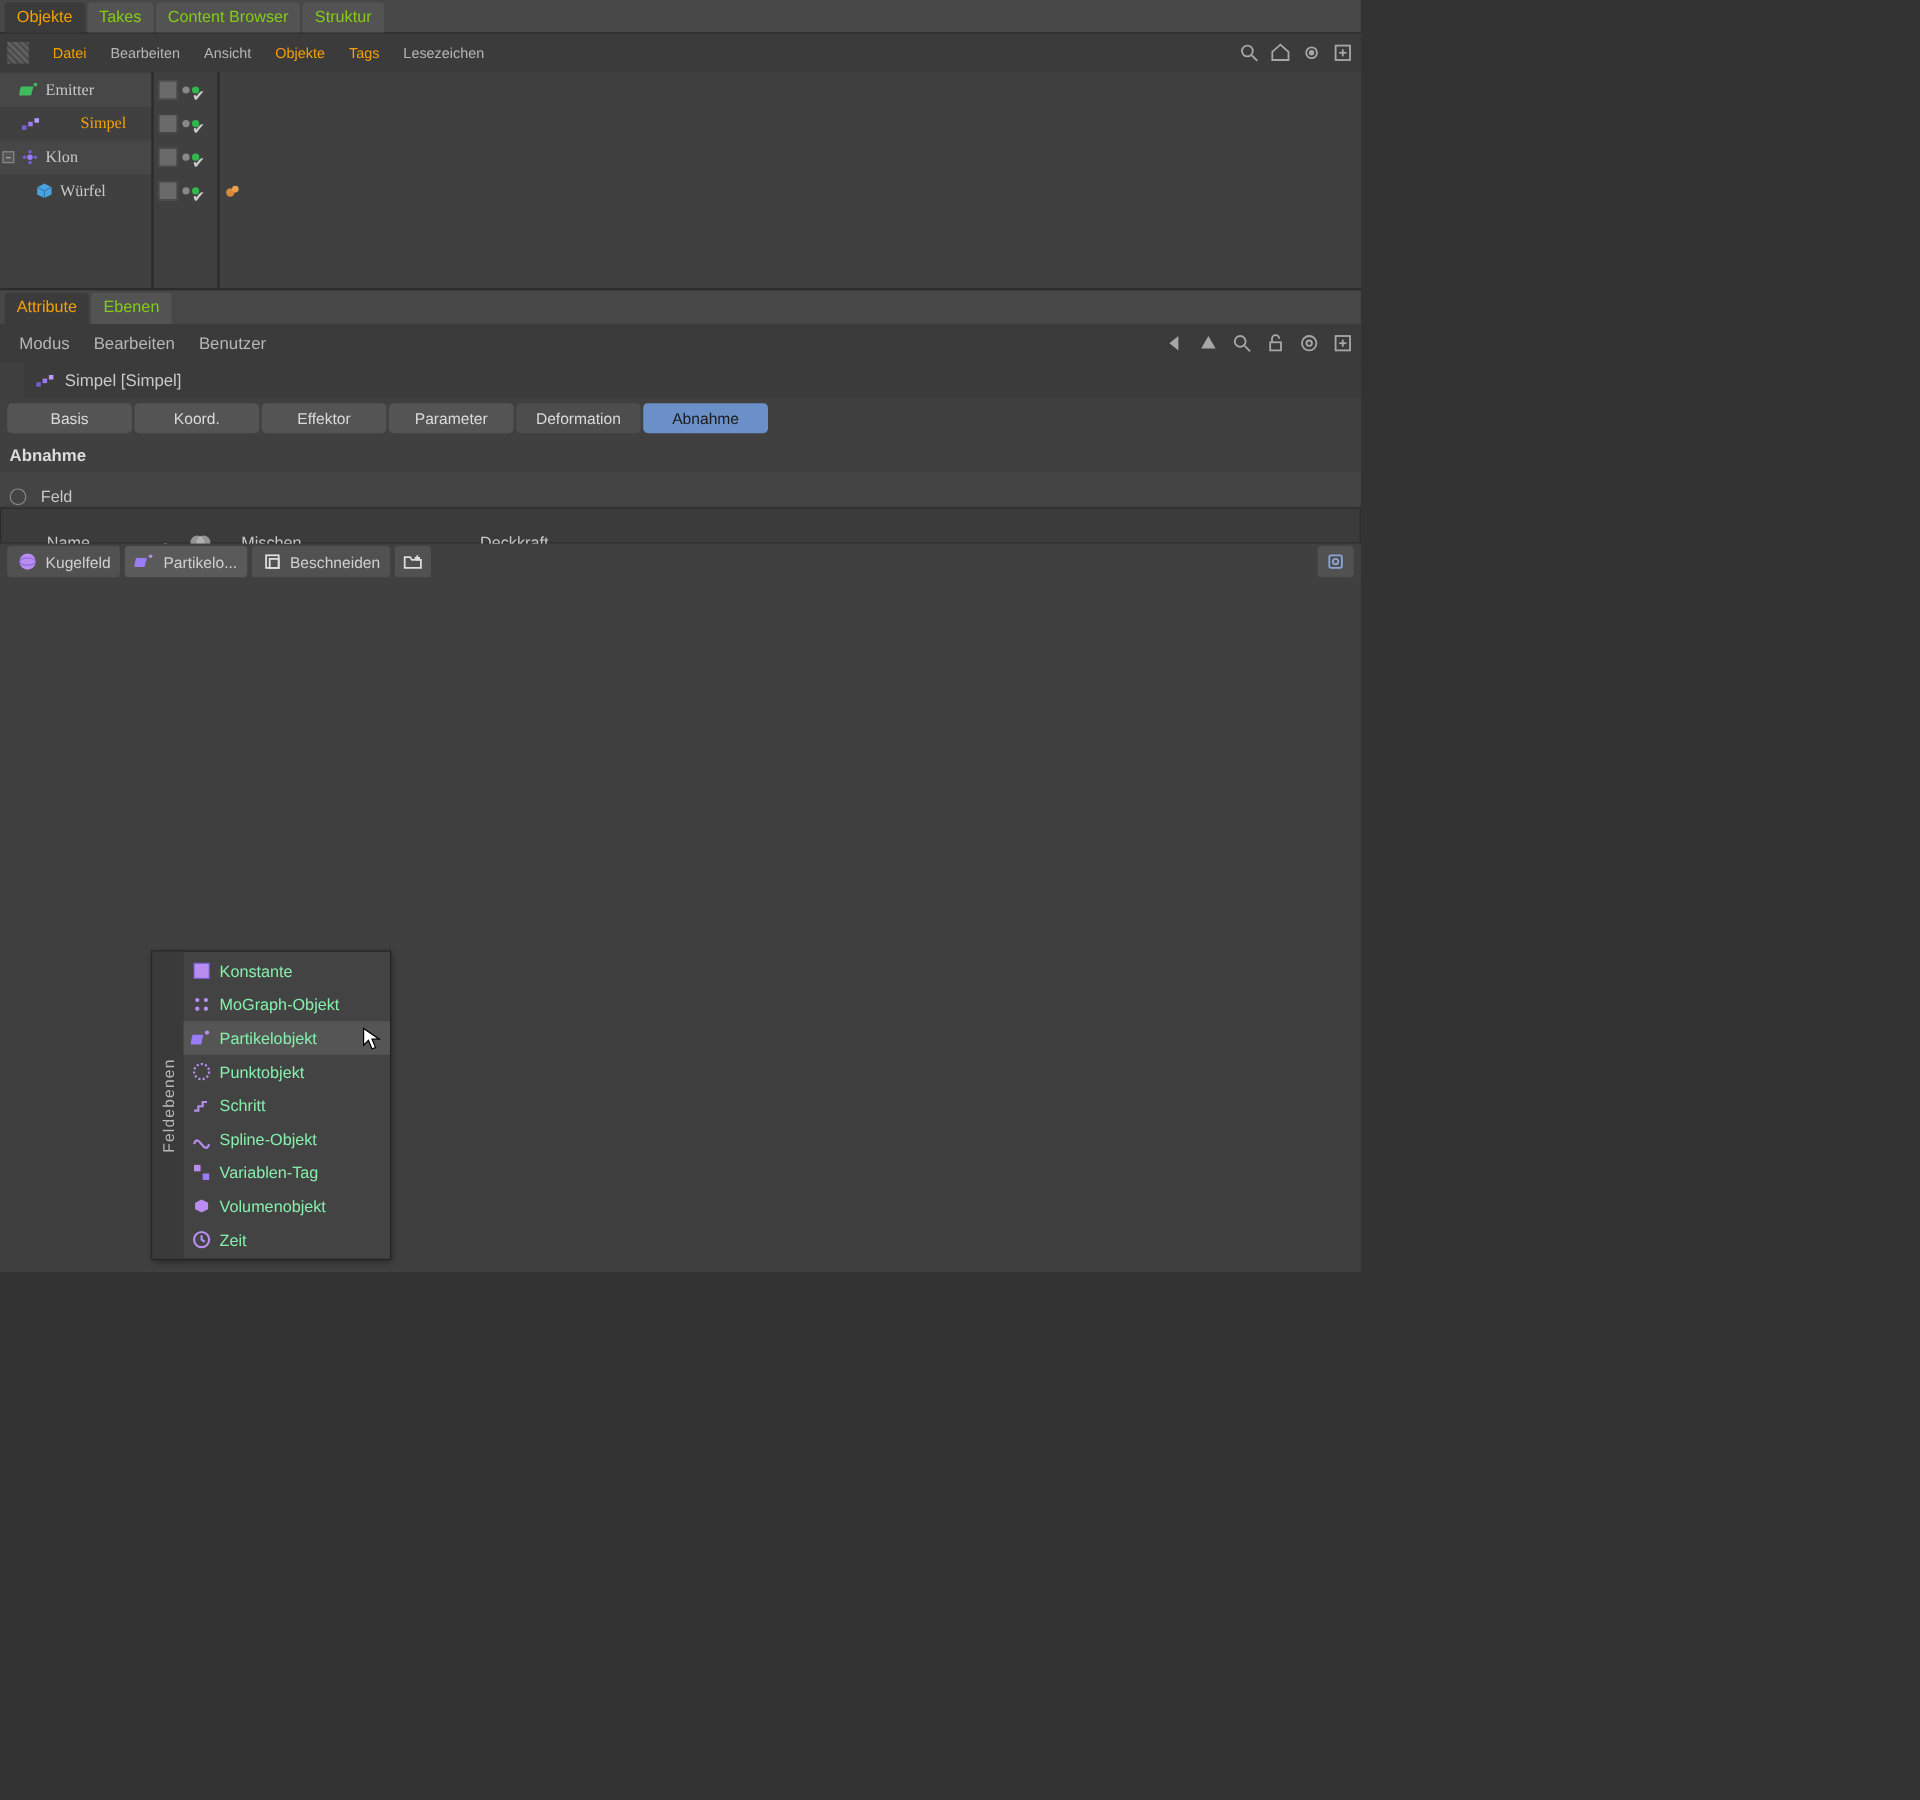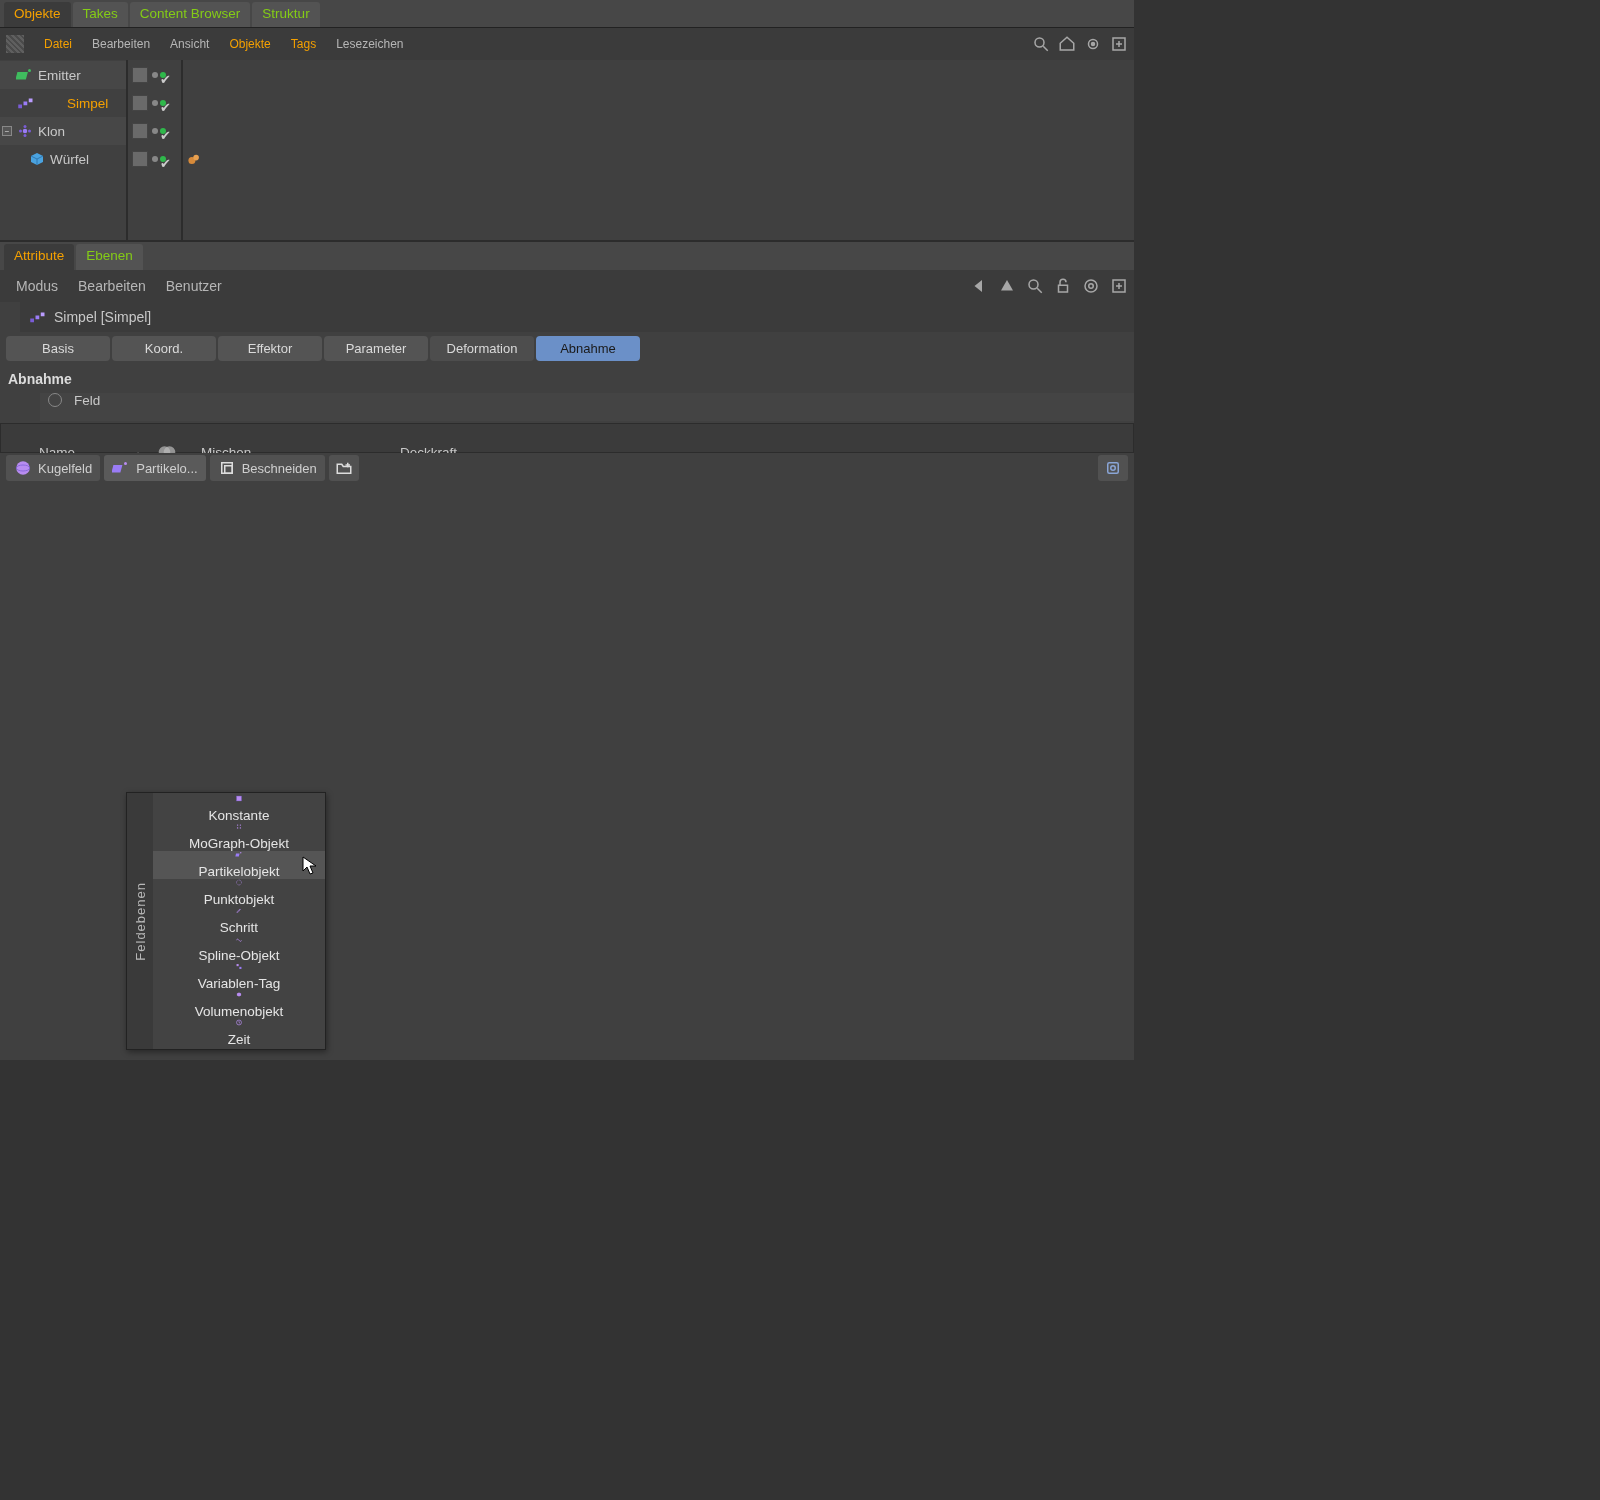--- a/index.html
+++ b/index.html
@@ -25,21 +25,21 @@
   .tree-col { width:128px; border-right:2px solid #2c2c2c; padding-top:1px;}
   .tag-col1 { width:55px; border-right:2px solid #2c2c2c; padding-top:1px;}
   .tag-col2 { flex:1; padding-top:1px;}
   .tree-row { height:28px; display:flex; align-items:center; padding-left:2px; font-size:13.5px; color:#c8c8c8; }
   .tree-row.alt { background:#474747; }
   .tree-row .ind0{width:10px;}
   .tree-row .ind1{width:22px;}
   .tree-row .exp { width:10px; height:10px; border:1px solid #888; background:#555; font-size:8px; display:flex;align-items:center;justify-content:center;color:#ddd;}
   .tree-row .exp.blank{border:none;background:none;}
   .obj-icon{width:18px;height:18px;margin:0 4px;}
-  .obj-name{font-size:13.5px;}
+  .obj-name{font-size:13.5px;font-family:Liberation Serif, serif;}
   .obj-name.highlight{color:#f4a000;margin-left:29px;}
   .tag-row{height:28px;display:flex;align-items:center;gap:4px;padding-left:4px;}
   .tag-sq{width:16px;height:16px;background:#6a6a6a;border:1px solid #444;}
   .tag-dots{display:flex;gap:2px;}
   .tag-dots .d{width:6px;height:6px;border-radius:50%;background:#888;}
   .tag-dots .g{background:#2fb84b;}
   .tag-orb{width:14px;height:14px;}
 
   
   .attr-tabs { display:flex; background:#474747; height:28px; padding-left:4px; padding-top:2px;}
@@ -49,21 +49,21 @@
   
   .obj-header{display:flex;align-items:center;height:30px;background:#3b3b3b;padding:0 8px;font-size:14px;color:#c8c8c8;margin-left:20px;}
   .obj-header .oh-icon{width:18px;height:18px;margin-right:8px;}
 
   .attr-tabs2{display:flex;padding:4px 6px;gap:0;background:#404040;}
   .atab{padding:5px 0;width:104px;text-align:center;background:#545454;color:#dadada;font-size:13px;border-radius:4px;margin-right:2px;}
   .atab.darker{background:#4d4d4d;}
   .atab.active{background:#6b90c8;color:#1a1a1a;}
 
   .abn-header{background:#404040;color:#dcdcdc;font-size:14px;font-weight:bold;padding:6px 8px;}
-  .feld-row{display:flex;align-items:flex-start;height:28px;padding:0 8px;background:#444444;margin-bottom:2px;margin-left:40px;}
+  .feld-row{display:flex;align-items:flex-end;height:28px;padding:0 8px;background:#444444;margin-bottom:2px;}
   .radio{width:14px;height:14px;border:1.5px solid #888;border-radius:50%;margin-right:12px;}
   .feld-label{font-size:13.5px;color:#c8c8c8;}
 
   .grid-header{display:flex;height:30px;background:#3b3b3b;border:1px solid #2c2c2c;}
   .gh-cell{border-right:1px solid #2c2c2c;display:flex;align-items:center;padding:0 8px;color:#c8c8c8;font-size:13.5px;margin-top:28px;}
   .gh1{width:30px;} .gh2{width:86px;} .gh3{width:76px;justify-content:center;gap:4px;} .gh4{width:199px;} .gh5{flex:1;}
 
   .grid-body{height:250px;background:#404040;display:flex;align-items:center;justify-content:center;position:relative;}
   .empty-text{color:#838383;font-size:14.5px;}
 
@@ -73,21 +73,21 @@
   .btm-btn .bicon{width:18px;height:18px;}
   .btm-btn.highlight{background:#5a5a5a;}
   .btm-btn.icon-only{padding:0 6px;}
   .btm-right{margin-left:auto;}
 
   
   .popup{position:absolute;left:126px;top:792px;width:200px;background:#434343;border:1px solid #222;display:flex;box-shadow:1px 2px 6px rgba(0,0,0,0.4);}
   .popup-side{width:26px;background:#3a3a3a;display:flex;align-items:center;justify-content:center;}
   .popup-side span{writing-mode:vertical-rl;transform:rotate(180deg);color:#b8b8b8;font-size:13px;letter-spacing:1px;}
   .popup-list{flex:1;padding:2px 0;}
-  .popup-item{display:flex;align-items:center;height:28px;padding:0 6px;gap:6px;color:#e5e5e5;font-size:13.5px;flex-direction:column;}
+  .popup-item{display:flex;align-items:center;height:28px;padding:0 6px;gap:6px;color:#86efac;font-size:13.5px;}
   .popup-item.hl{background:#555555;}
   .popup-item .pi-icon{width:18px;height:18px;}
   .cursor{position:absolute;left:302px;top:856px;width:16px;height:20px;}
   .cursor svg{width:100%;height:100%;}
   
 </style>
 </head>
 <body>
 
 <div class="app">

